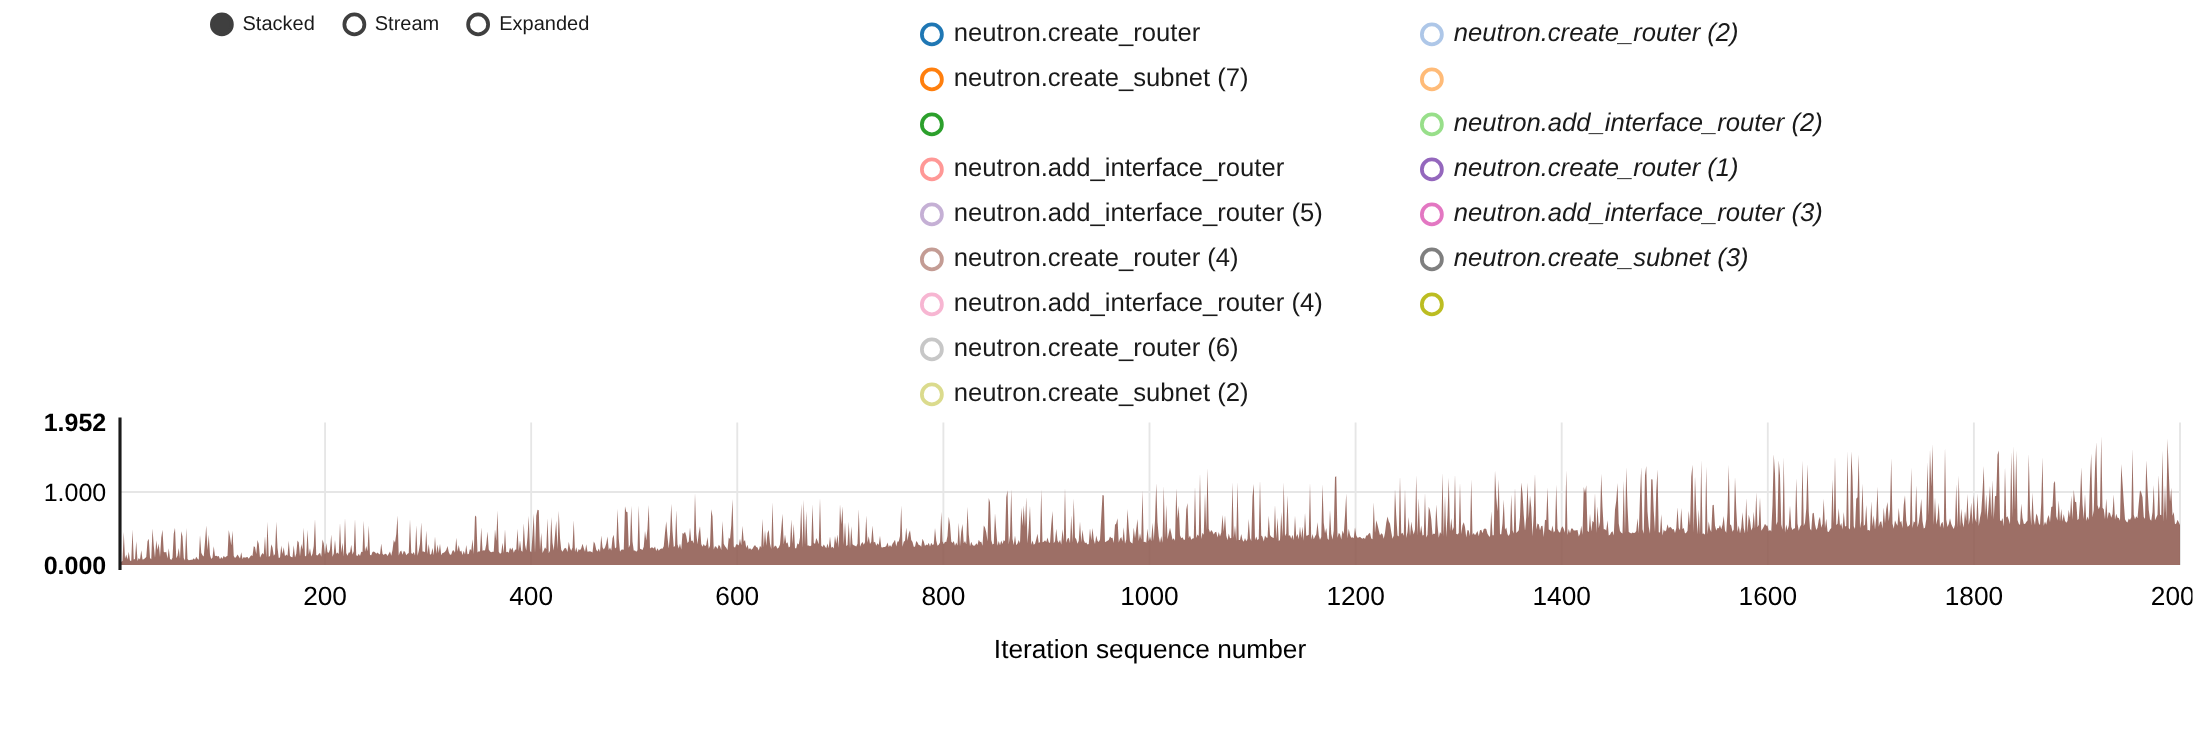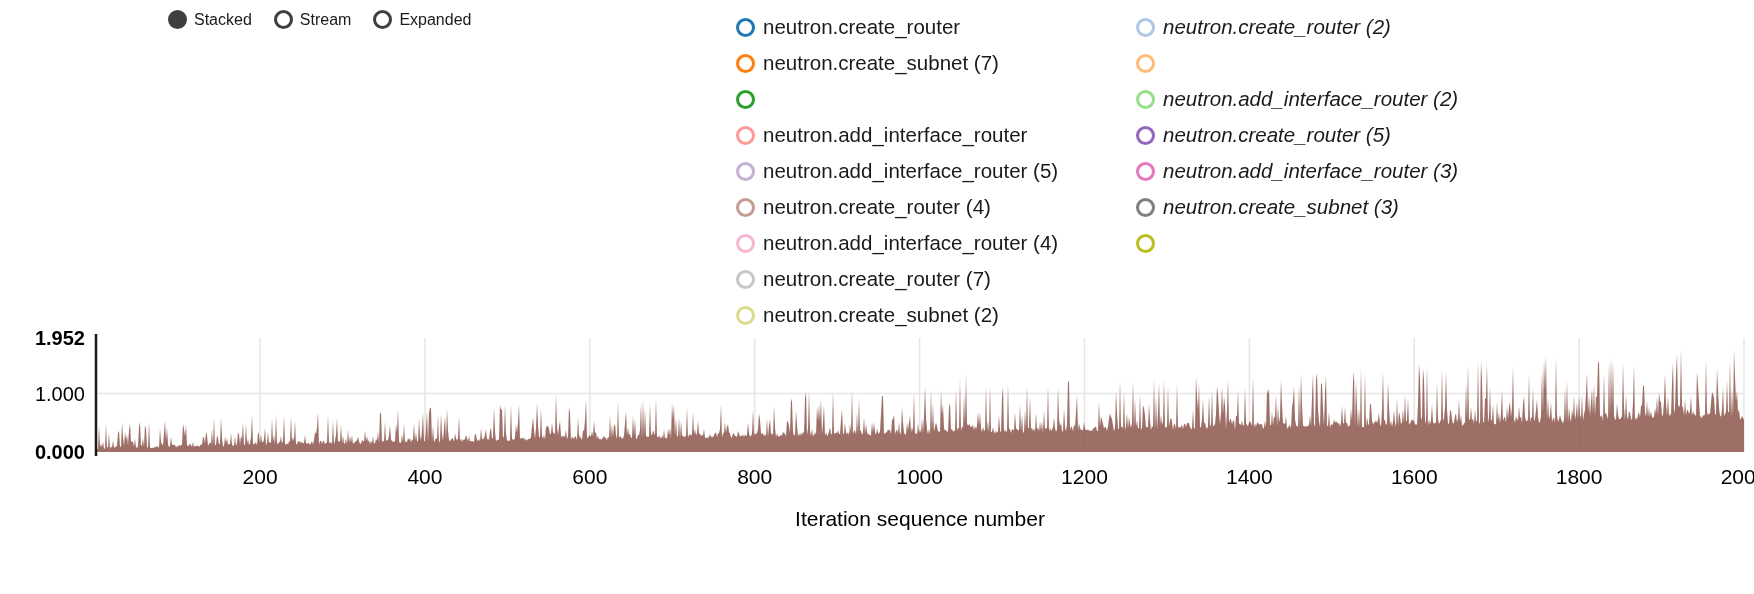--- a/index.html
+++ b/index.html
@@ -162,42 +162,42 @@
       <div class="legend-item">
         <span class="legend-swatch" style="border-color: rgb(196, 156, 148); background: transparent;"></span>
         <span class="legend-text">neutron.create_router (4)</span>
       </div>
       <div class="legend-item">
         <span class="legend-swatch" style="border-color: rgb(247, 182, 210); background: transparent;"></span>
         <span class="legend-text">neutron.add_interface_router (4)</span>
       </div>
       <div class="legend-item">
         <span class="legend-swatch" style="border-color: rgb(199, 199, 199); background: transparent;"></span>
-        <span class="legend-text">neutron.create_router (7)</span>
+        <span class="legend-text">neutron.create_router (6)</span>
       </div>
       <div class="legend-item">
         <span class="legend-swatch" style="border-color: rgb(219, 219, 141); background: transparent;"></span>
         <span class="legend-text">neutron.create_subnet (2)</span>
       </div>
     </div>
   <div class="legend-col col-right">
       <div class="legend-item">
         <span class="legend-swatch" style="border-color: rgb(174, 199, 232); background: transparent;"></span>
         <span class="legend-text">neutron.create_router (2)</span>
       </div>
       <div class="legend-item">
         <span class="legend-swatch" style="border-color: rgb(255, 187, 120); background: transparent;"></span>
       </div>
       <div class="legend-item">
         <span class="legend-swatch" style="border-color: rgb(152, 223, 138); background: transparent;"></span>
         <span class="legend-text">neutron.add_interface_router (2)</span>
       </div>
       <div class="legend-item">
         <span class="legend-swatch" style="border-color: rgb(148, 103, 189); background: transparent;"></span>
-        <span class="legend-text">neutron.create_router (5)</span>
+        <span class="legend-text">neutron.create_router (1)</span>
       </div>
       <div class="legend-item">
         <span class="legend-swatch" style="border-color: rgb(227, 119, 194); background: transparent;"></span>
         <span class="legend-text">neutron.add_interface_router (3)</span>
       </div>
       <div class="legend-item">
         <span class="legend-swatch" style="border-color: rgb(127, 127, 127); background: transparent;"></span>
         <span class="legend-text">neutron.create_subnet (3)</span>
       </div>
       <div class="legend-item">

